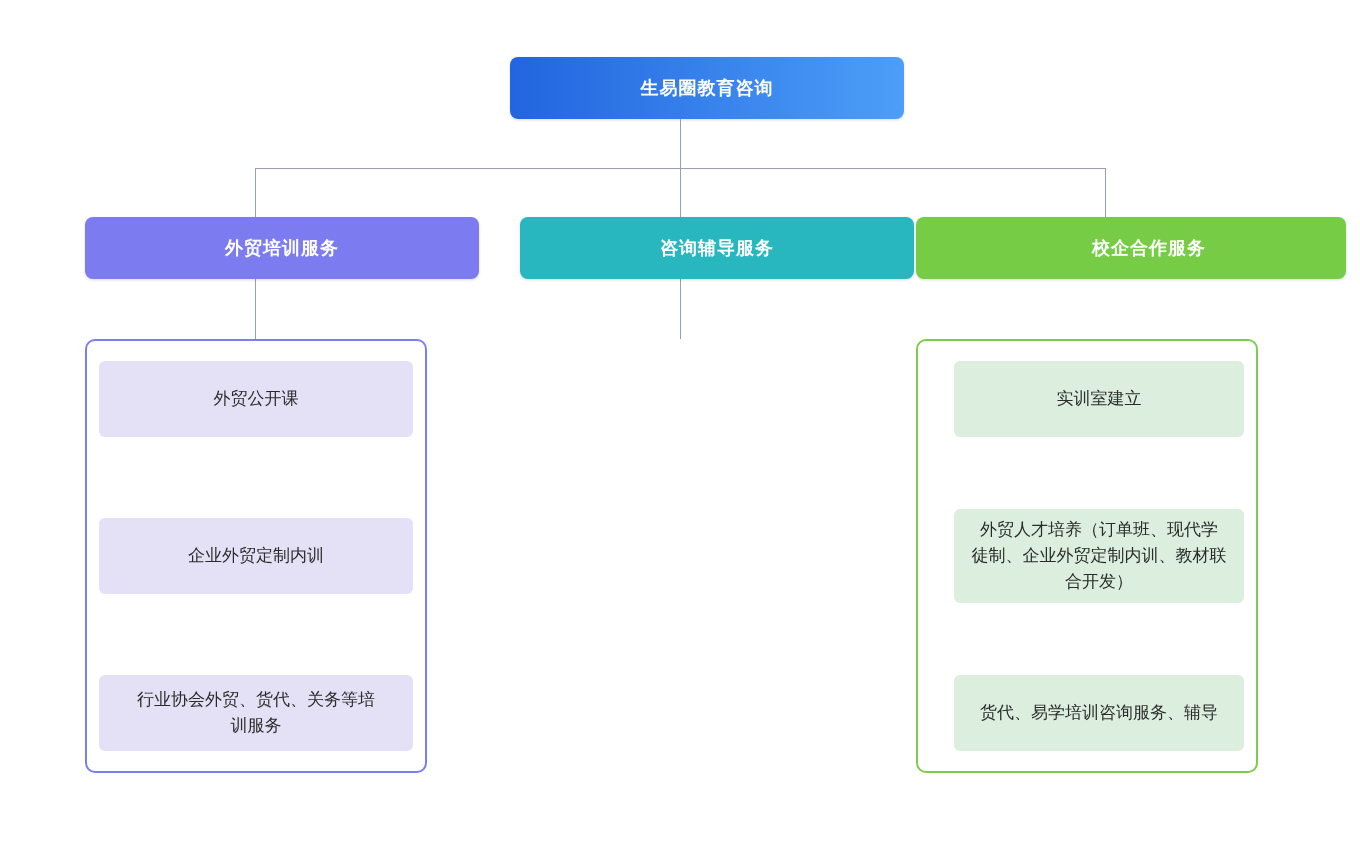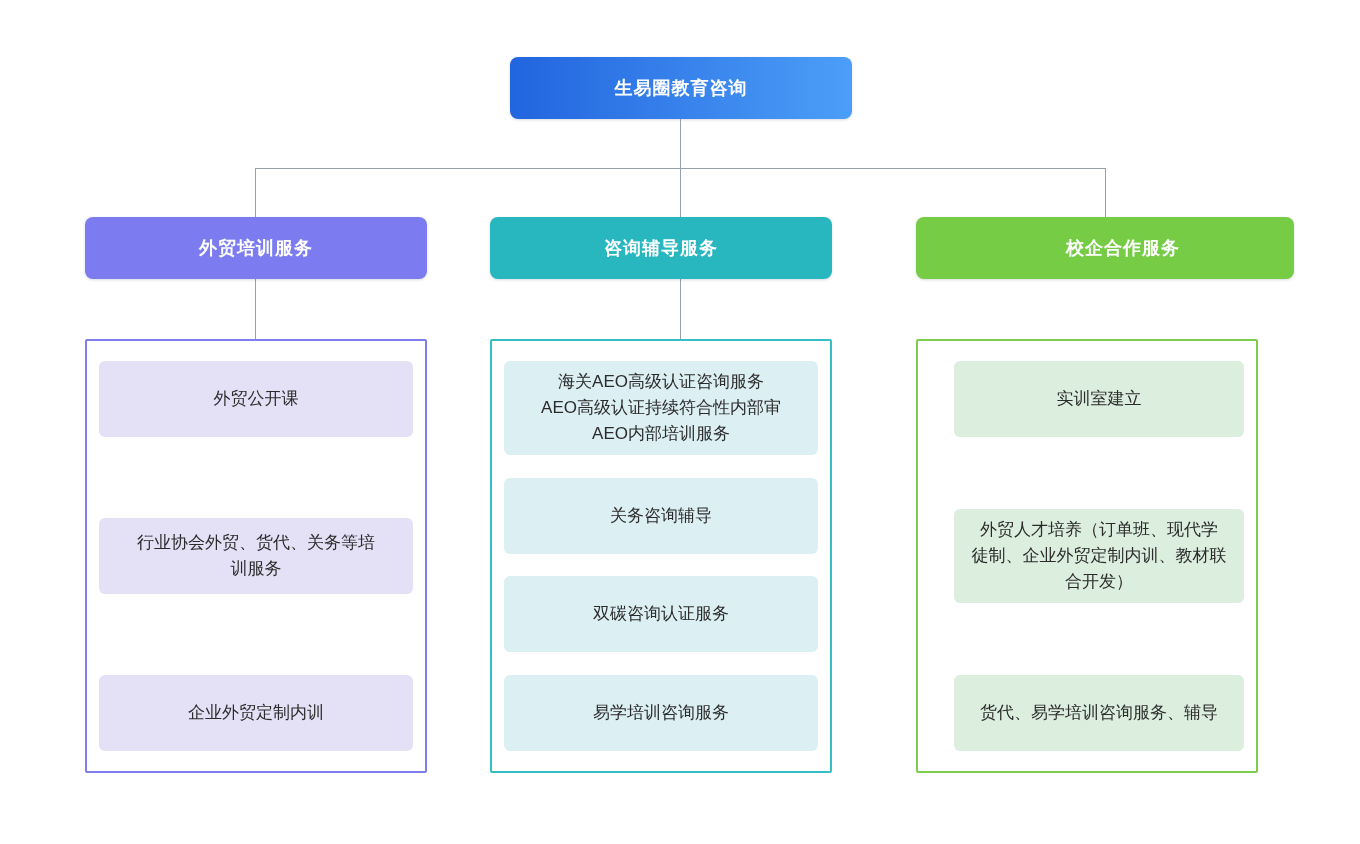--- a/index.html
+++ b/index.html
@@ -10,21 +10,21 @@
   }
   .canvas {
     position: relative;
     width: 1360px;
     height: 844px;
     background: #ffffff;
     overflow: hidden;
   }
   .node {
     position: absolute;
-    width: 342px;
+    width: 394px;
     height: 62px;
     border-radius: 8px;
     display: flex;
     align-items: center;
     justify-content: center;
     color: #ffffff;
     font-size: 18px;
     font-weight: bold;
     letter-spacing: 1px;
     box-shadow: 0 1px 3px rgba(30, 50, 90, 0.18);
@@ -39,21 +39,21 @@
     background: var(--header-bg, #888);
   }
   .branch-container {
     position: absolute;
     top: 339px;
     width: 342px;
     height: 434px;
     box-sizing: border-box;
     background: #ffffff;
     border: 2px solid var(--border-color, #aaa);
-    border-radius: 2px;
+    border-radius: 10px;
     padding: 20px 12px;
     display: flex;
     flex-direction: column;
     justify-content: space-between;
     align-items: stretch;
   }
   .leaf-item {
     background: var(--item-bg, #eee);
     border-radius: 6px;
     min-height: 76px;
@@ -69,21 +69,21 @@
     color: #2b2b2b;
   }
   .connector {
     position: absolute;
     background: #97a1ac;
   }
   .connector.v { width: 1px; }
   .connector.h { height: 1px; }
   
   .col-0 { left: 85px; font-family: Liberation Serif, serif; }
-  .col-1 { left: 490px; }
+  .col-1 { left: 520px; }
   .col-2 { left: 916px; padding-left: 36px; }
 </style>
 </head>
 <body>
 
 <div class="canvas">
 
   <div class="node root-node" style="--root-from: #2265df; --root-to: #4c9ef8; color: rgb(255, 255, 255);">
     <span>生易圈教育咨询</span>
   </div>
@@ -97,47 +97,31 @@
   <div class="connector v" style="left: 680px; top: 279px; height: 60px; background: rgb(151, 161, 172);"></div>
 
   <div class="node branch-header col-0" style="--header-bg: #7c7cf0;">
     <span>外贸培训服务</span>
   </div>
   <div class="branch-container col-0" style="--border-color: #7d7dee;">
       <div class="leaf-item" style="--item-bg: #e4e1f7;">
         <div>外贸公开课</div>
       </div>
       <div class="leaf-item" style="--item-bg: #e4e1f7;">
+        <div>企业外贸定制内训</div>
+      </div>
+      <div class="leaf-item" style="--item-bg: #e4e1f7;">
         <div>行业协会外贸、货代、关务等培</div>
         <div>训服务</div>
-      </div>
-      <div class="leaf-item" style="--item-bg: #e4e1f7;">
-        <div>企业外贸定制内训</div>
       </div>
     </div>
 
   <div class="node branch-header col-1" style="--header-bg: #29b7bf;">
     <span>咨询辅导服务</span>
   </div>
-  <div class="branch-container col-1" style="--border-color: #35bec6;">
-      <div class="leaf-item" style="--item-bg: #dceff2;">
-        <div>海关AEO高级认证咨询服务</div>
-        <div>AEO高级认证持续符合性内部审</div>
-        <div>AEO内部培训服务</div>
-      </div>
-      <div class="leaf-item" style="--item-bg: #dceff2;">
-        <div>关务咨询辅导</div>
-      </div>
-      <div class="leaf-item" style="--item-bg: #dceff2;">
-        <div>双碳咨询认证服务</div>
-      </div>
-      <div class="leaf-item" style="--item-bg: #dceff2;">
-        <div>易学培训咨询服务</div>
-      </div>
-    </div>
 
   <div class="node branch-header col-2" style="--header-bg: #76cc45;">
     <span>校企合作服务</span>
   </div>
   <div class="branch-container col-2" style="--border-color: #7ecc4d;">
       <div class="leaf-item" style="--item-bg: #dcefde;">
         <div>实训室建立</div>
       </div>
       <div class="leaf-item" style="--item-bg: #dcefde;">
         <div>外贸人才培养（订单班、现代学</div>

